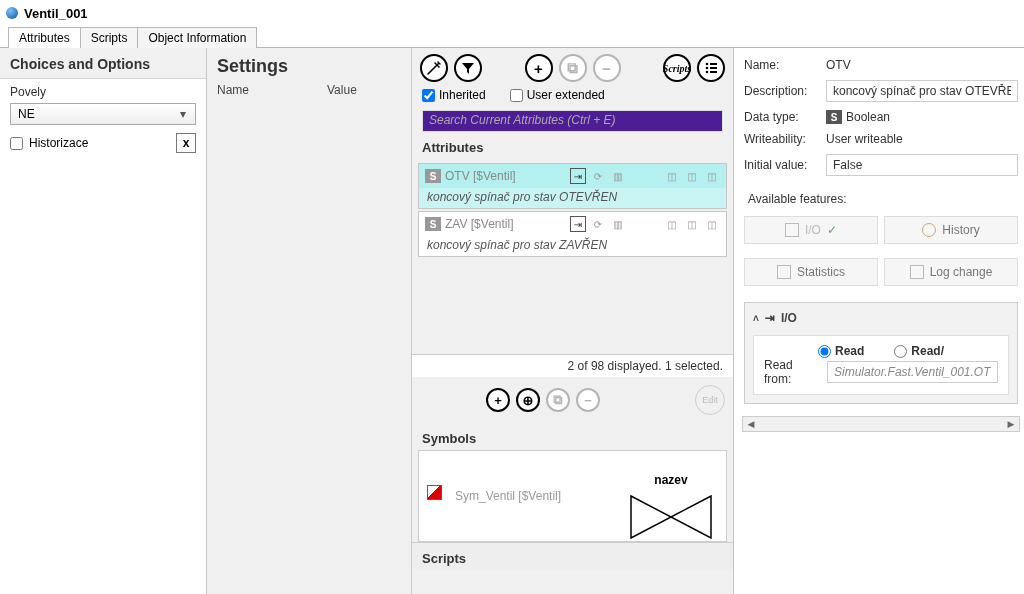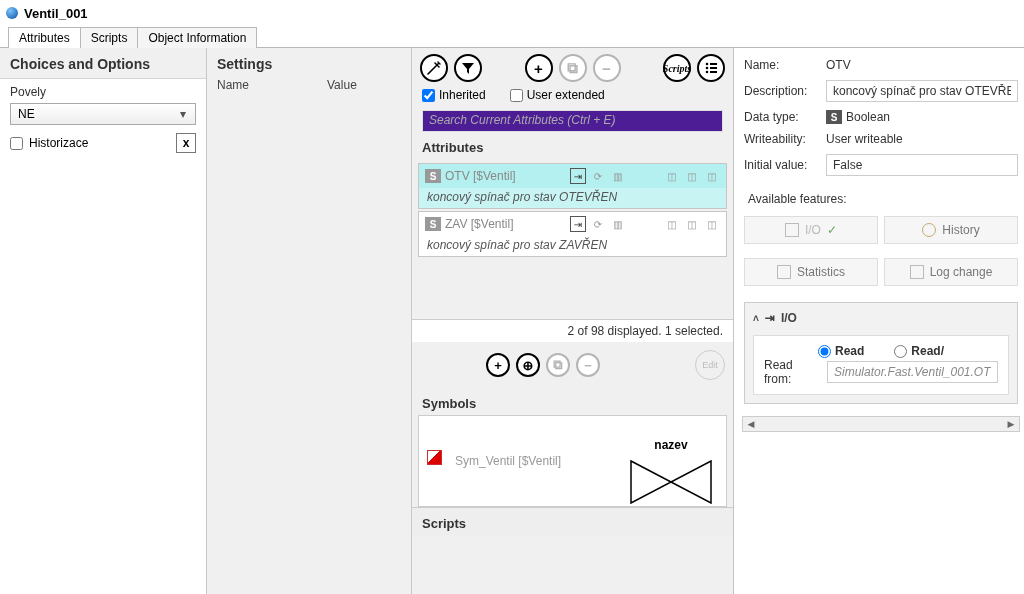--- a/index.html
+++ b/index.html
@@ -22,21 +22,21 @@
 .panel-left .body { padding: 6px 10px; background: #fff; }
 .row { display: flex; align-items: center; margin-bottom: 4px; }
 .row label { flex: 1; color: #333; }
 .combo { width: 100%; height: 22px; border: 1px solid #a9a9a9; background: linear-gradient(#fff, #eee); display: flex; align-items: center; justify-content: space-between; padding: 0 7px; }
 .combo .arrow { width: 10px; text-align: center; color: #555; }
 .chk { display: flex; align-items: center; margin-top: 8px; }
 .chk input { margin-right: 6px; }
 .xbtn { width: 20px; height: 20px; border: 1px solid #777; display: flex; align-items: center; justify-content: center; font-weight: bold; cursor: pointer; margin-left: auto; background: #fff; }
 
 .panel-settings { width: 205px; border-right: 1px solid #c8c8c8; background: #f0f0f0; display: flex; flex-direction: column; }
-.panel-settings .header { font-weight: bold; font-size: 14px; padding: 8px 10px 2px; color: #333; }
+.panel-settings .header { font-weight: bold; font-size: 18px; padding: 8px 10px 2px; color: #333; }
 .panel-settings .cols { display: flex; padding: 4px 10px; color: #444; }
 .panel-settings .cols .c1 { width: 110px; }
 .panel-settings .cols .c2 { flex: 1; }
 
 .panel-mid { flex: 1; background: #f0f0f0; display: flex; flex-direction: column; border-right: 1px solid #c4c4c4; }
 .mid-toolbar { padding: 6px 8px 4px; display: flex; align-items: center; gap: 6px; }
 .ibtn { width: 28px; height: 28px; border: 2px solid #000; border-radius: 50%; display: flex; align-items: center; justify-content: center; background: #fff; font-size: 15px; font-weight: bold; cursor: pointer; }
 .ibtn.disabled { border-color: #b4b4b4; color: #b4b4b4; cursor: default; }
 .ibtn.small { width: 24px; height: 24px; font-size: 13px; }
 .ibtn.label { font-size: 10px; font-style: italic; font-family: Georgia, serif; }
@@ -50,21 +50,21 @@
 .attr-card .toprow { display: flex; align-items: center; padding: 4px 6px; gap: 4px; }
 .attr-card.sel .toprow { background: #b4f0f0; }
 .attr-card .subrow { padding: 2px 8px 4px; font-style: italic; color: #555; }
 .attr-card.sel .subrow { background: #c8f4f4; }
 .attr-card .name { color: #888; }
 .mini { width: 16px; height: 16px; border: 1px solid #bbb; display: flex; align-items: center; justify-content: center; font-size: 10px; color: #999; }
 .mini.dark { border-color: #555; color: #333; }
 .mini.none { border: none; }
 .type-badge { width: 16px; height: 14px; background: #555; color: #fff; font-size: 10px; font-weight: bold; display: flex; align-items: center; justify-content: center; }
 .type-badge.light { background: #999; }
-.statusbar { border-top: 1px solid #ccc; background: #fff; padding: 4px 10px; text-align: right; color: #333; }
+.statusbar { border-top: 1px solid #ccc; background: #fff; padding: 4px 10px; text-align: right; color: #333; margin-top: 35px; }
 .mid-toolbar2 { padding: 8px; display: flex; align-items: center; gap: 6px; justify-content: flex-start; }
 .edit-btn { width: 30px; height: 30px; border: 1px solid #ccc; border-radius: 50%; font-size: 9px; color: #bbb; display: flex; align-items: center; justify-content: center; margin-left: auto; }
 .symbol-area { background: #fff; border: 1px solid #ccc; margin: 0 6px; height: 92px; position: relative; display: flex; align-items: center; }
 .symbol-area .symname { color: #999; padding-left: 36px; }
 .symbol-area .symname-icon { position: absolute; left: 8px; top: 34px; width: 15px; height: 15px; border: 1px solid #c73030; background: linear-gradient(135deg, #fff 45%, #d00 46%); }
 .valve { position: absolute; right: 14px; top: 22px; }
 .valve .lbl { font-weight: bold; text-align: center; font-size: 12px; margin-bottom: 8px; }
 .valve svg { display: block; }
 
 .panel-right { width: 290px; background: #fff; display: flex; flex-direction: column; padding-left: 4px; }

